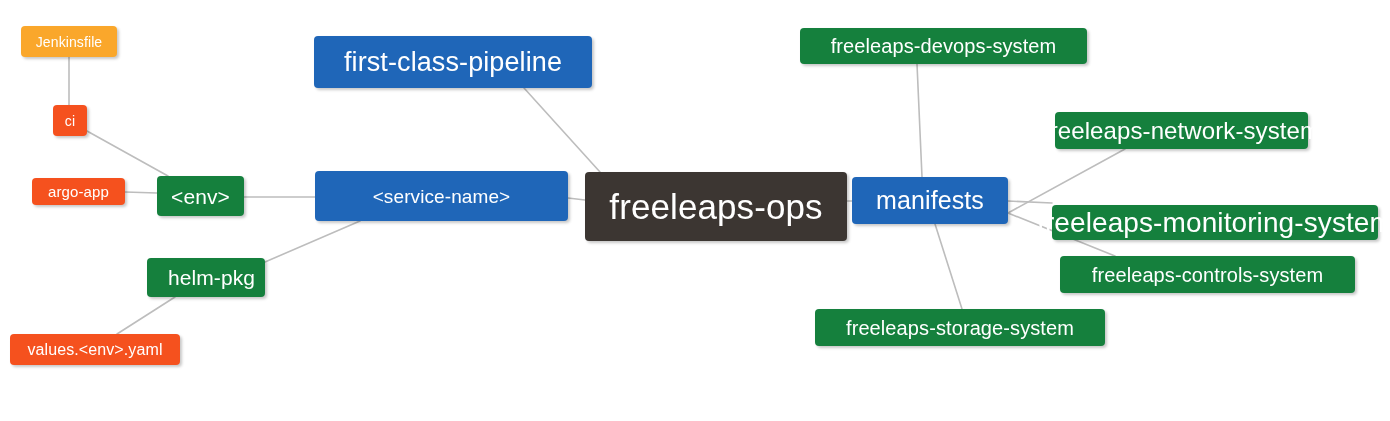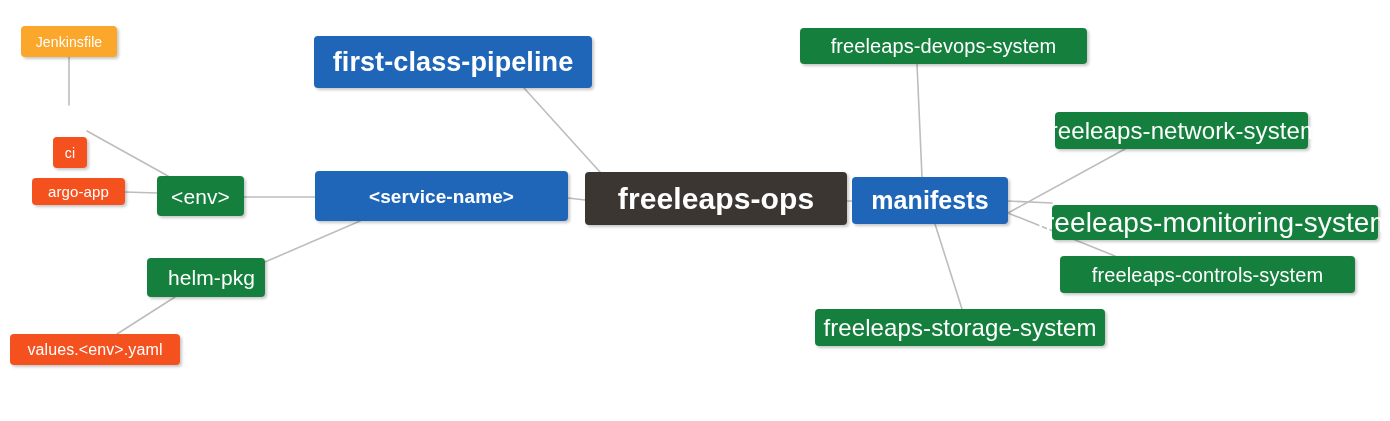--- a/index.html
+++ b/index.html
@@ -29,21 +29,21 @@
     align-items:center;
     justify-content:center;
     color:#ffffff;
     border-radius:4px;
     white-space:nowrap;
     box-shadow:2px 2px 3px rgba(0,0,0,0.22);
     line-height:1;
     letter-spacing:0.1px;
   }
   .n-root{ background:#3C3632; }
-  .n-blue{ background:#1F66B8;font-weight:bold; }
+  .n-blue{ background:#1F66B8; }
   .n-green{ background:#15803d; }
   .n-red{  background:#F5511E; }
   .n-orange{ background:#FAA72B;align-items:center; }
 </style>
 </head>
 <body>
 
 <div id="mindmap">
   <svg id="edges" viewBox="0 0 1390 421" xmlns="http://www.w3.org/2000/svg">
       <line x1="600" y1="172" x2="524" y2="88" stroke="#bdbdbd" stroke-width="1.6" stroke-linecap="round"></line>
@@ -55,39 +55,39 @@
       <line x1="157" y1="193" x2="125" y2="192" stroke="#bdbdbd" stroke-width="1.6" stroke-linecap="round"></line>
       <line x1="69" y1="105" x2="69" y2="57" stroke="#bdbdbd" stroke-width="1.6" stroke-linecap="round"></line>
       <line x1="175" y1="297" x2="117" y2="334" stroke="#bdbdbd" stroke-width="1.6" stroke-linecap="round"></line>
       <line x1="922" y1="177" x2="917" y2="64" stroke="#bdbdbd" stroke-width="1.6" stroke-linecap="round"></line>
       <line x1="1008" y1="213" x2="1125" y2="149" stroke="#bdbdbd" stroke-width="1.6" stroke-linecap="round"></line>
       <line x1="1008" y1="201" x2="1052" y2="203" stroke="#bdbdbd" stroke-width="1.6" stroke-linecap="round"></line>
       <line x1="1008" y1="213" x2="1115" y2="256" stroke="#bdbdbd" stroke-width="1.6" stroke-linecap="round"></line>
       <line x1="935" y1="224" x2="962" y2="309" stroke="#bdbdbd" stroke-width="1.6" stroke-linecap="round"></line>
     </svg>
   <div id="node-layer">
-      <div class="node n-root" style="left: 585px; top: 172px; width: 262px; height: 53px; font-size: 30px; font-weight: bold;">
+      <div class="node n-root" style="left: 585px; top: 172px; width: 262px; height: 69px; font-size: 35px;">
         <span>freeleaps-ops</span>
       </div>
       <div class="node n-blue" style="left: 314px; top: 36px; width: 278px; height: 52px; font-size: 27px;">
         <span>first-class-pipeline</span>
       </div>
       <div class="node n-blue" style="left: 315px; top: 171px; width: 253px; height: 50px; font-size: 19px;">
         <span>&lt;service-name&gt;</span>
       </div>
       <div class="node n-blue" style="left: 852px; top: 177px; width: 156px; height: 47px; font-size: 25px;">
         <span>manifests</span>
       </div>
       <div class="node n-green" style="left: 157px; top: 176px; width: 87px; height: 40px; font-size: 21px;">
         <span>&lt;env&gt;</span>
       </div>
       <div class="node n-green" style="left: 147px; top: 258px; width: 118px; height: 39px; font-size: 21px; padding-left: 11px;">
         <span>helm-pkg</span>
       </div>
-      <div class="node n-red" style="left: 53px; top: 105px; width: 34px; height: 31px; font-size: 14px; margin-top: 32px;">
+      <div class="node n-red" style="left: 53px; top: 105px; width: 34px; height: 31px; font-size: 14px;">
         <span>ci</span>
       </div>
       <div class="node n-orange" style="left: 21px; top: 26px; width: 96px; height: 31px; font-size: 14px;">
         <span>Jenkinsfile</span>
       </div>
       <div class="node n-red" style="left: 32px; top: 178px; width: 93px; height: 27px; font-size: 15px;">
         <span>argo-app</span>
       </div>
       <div class="node n-red" style="left: 10px; top: 334px; width: 170px; height: 31px; font-size: 16px;">
         <span>values.&lt;env&gt;.yaml</span>
@@ -97,17 +97,17 @@
       </div>
       <div class="node n-green" style="left: 1055px; top: 112px; width: 253px; height: 37px; font-size: 24px;">
         <span>freeleaps-network-system</span>
       </div>
       <div class="node n-green" style="left: 1052px; top: 187px; width: 326px; height: 35px; font-size: 28px; margin-top: 18px;">
         <span>freeleaps-monitoring-system</span>
       </div>
       <div class="node n-green" style="left: 1060px; top: 256px; width: 295px; height: 37px; font-size: 20px;">
         <span>freeleaps-controls-system</span>
       </div>
-      <div class="node n-green" style="left: 815px; top: 309px; width: 290px; height: 37px; font-size: 24px;">
+      <div class="node n-green" style="left: 815px; top: 309px; width: 290px; height: 37px; font-size: 20px;">
         <span>freeleaps-storage-system</span>
       </div>
     </div>
 </div>
 
 </body></html>

